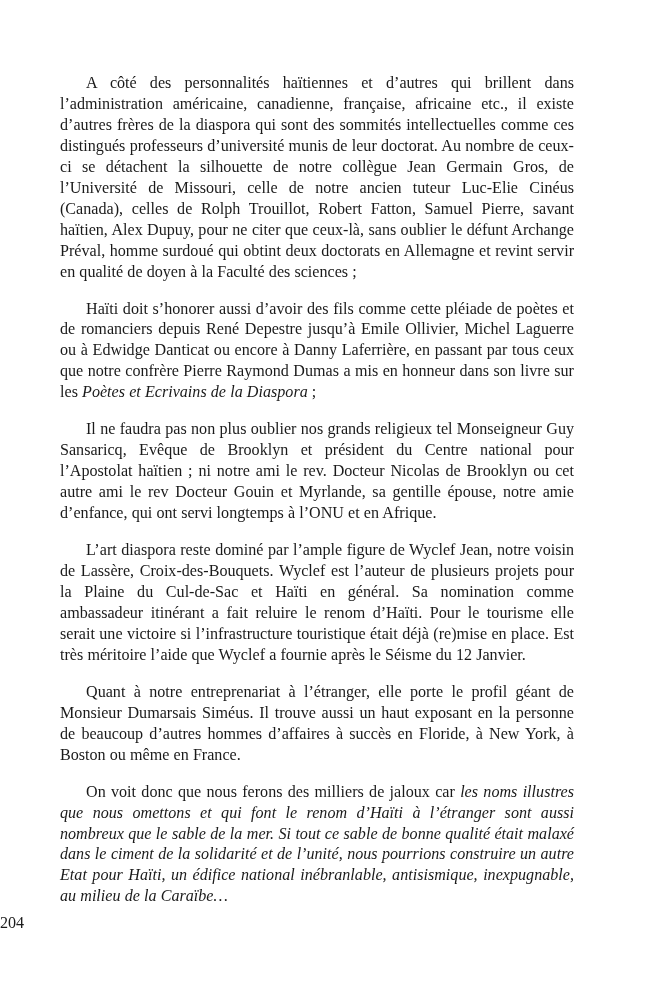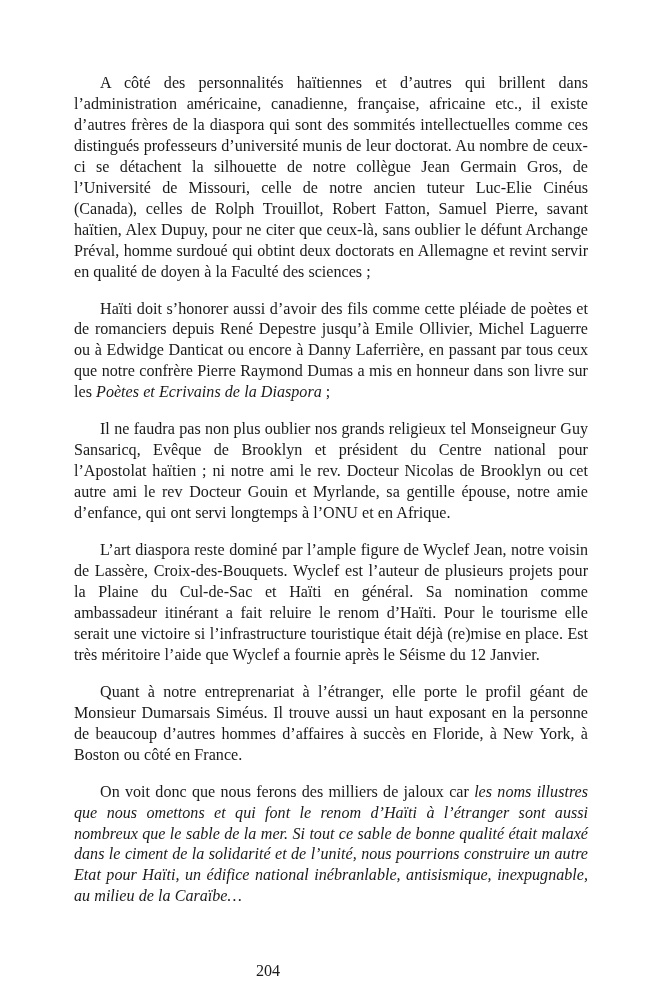--- a/index.html
+++ b/index.html
@@ -18,21 +18,21 @@
   .page {
     position: absolute;
     left: 0;
     top: 0;
     width: 650px;
     height: 1007px;
     background: #ffffff;
   }
   .text-block {
     position: absolute;
-    left: 74px;
+    left: 60px;
     top: 73px;
     width: 514px;
   }
   p.para {
     margin: 0;
     padding: 0;
     text-align: justify;
     text-justify: inter-word;
     text-indent: 26px;
     font-size: 16.1px;
@@ -45,34 +45,33 @@
     margin-top: 16px;
   }
   .it {
     font-style: italic;
   }
   .page-number {
     position: absolute;
     left: 0;
     top: 913px;
     width: 536px;
-    text-align: center;
+    text-align: left;
     font-size: 16.1px;
     line-height: 20px;
     font-family: "Liberation Serif", "DejaVu Serif", serif;
     color: #1a1a1a;
-    margin-top: 48px;
   }
 </style>
 </head>
 <body>
 
 <div class="page">
   <div class="text-block">
       <p class="para"><span>A côté des personnalités haïtiennes et d’autres qui brillent dans l’administration américaine, canadienne, française, africaine etc., il existe d’autres frères de la diaspora qui sont des sommités intellectuelles comme ces distingués professeurs d’université munis de leur doctorat. Au nombre de ceux-ci se détachent la silhouette de notre collègue Jean Germain Gros, de l’Université de Missouri, celle de notre ancien tuteur Luc-Elie Cinéus (Canada), celles de Rolph Trouillot, Robert Fatton, Samuel Pierre, savant haïtien, Alex Dupuy, pour ne citer que ceux-là, sans oublier le défunt Archange Préval, homme surdoué qui obtint deux doctorats en Allemagne et revint servir en qualité de doyen à la Faculté des sciences ;</span></p>
       <p class="para"><span>Haïti doit s’honorer aussi d’avoir des fils comme cette pléiade de poètes et de romanciers depuis René Depestre jusqu’à Emile Ollivier, Michel Laguerre ou à Edwidge Danticat ou encore à Danny Laferrière, en passant par tous ceux que notre confrère Pierre Raymond Dumas a mis en honneur dans son livre sur les </span><span class="it">Poètes et Ecrivains de la Diaspora</span><span> ;</span></p>
       <p class="para"><span>Il ne faudra pas non plus oublier nos grands religieux tel Monseigneur Guy Sansaricq, Evêque de Brooklyn et président du Centre national pour l’Apostolat haïtien ; ni notre ami le rev. Docteur Nicolas de Brooklyn ou cet autre ami le rev Docteur Gouin et Myrlande, sa gentille épouse, notre amie d’enfance, qui ont servi longtemps à l’ONU et en Afrique.</span></p>
       <p class="para"><span>L’art diaspora reste dominé par l’ample figure de Wyclef Jean, notre voisin de Lassère, Croix-des-Bouquets. Wyclef est l’auteur de plusieurs projets pour la Plaine du Cul-de-Sac et Haïti en général. Sa nomination comme ambassadeur itinérant a fait reluire le renom d’Haïti. Pour le tourisme elle serait une victoire si l’infrastructure touristique était déjà (re)mise en place. Est très méritoire l’aide que Wyclef a fournie après le Séisme du 12 Janvier.</span></p>
-      <p class="para"><span>Quant à notre entreprenariat à l’étranger, elle porte le profil géant de Monsieur Dumarsais Siméus. Il trouve aussi un haut exposant en la personne de beaucoup d’autres hommes d’affaires à succès en Floride, à New York, à Boston ou côté en France.</span></p>
+      <p class="para"><span>Quant à notre entreprenariat à l’étranger, elle porte le profil géant de Monsieur Dumarsais Siméus. Il trouve aussi un haut exposant en la personne de beaucoup d’autres hommes d’affaires à succès en Floride, à New York, à Boston ou même en France.</span></p>
       <p class="para"><span>On voit donc que nous ferons des milliers de jaloux car </span><span class="it">les noms illustres que nous omettons et qui font le renom d’Haïti à l’étranger sont aussi nombreux que le sable de la mer. Si tout ce sable de bonne qualité était malaxé dans le ciment de la solidarité et de l’unité, nous pourrions construire un autre Etat pour Haïti, un édifice national inébranlable, antisismique, inexpugnable, au milieu de la Caraïbe…</span></p>
     </div>
   <div class="page-number">204</div>
 </div>
 
 </body></html>

